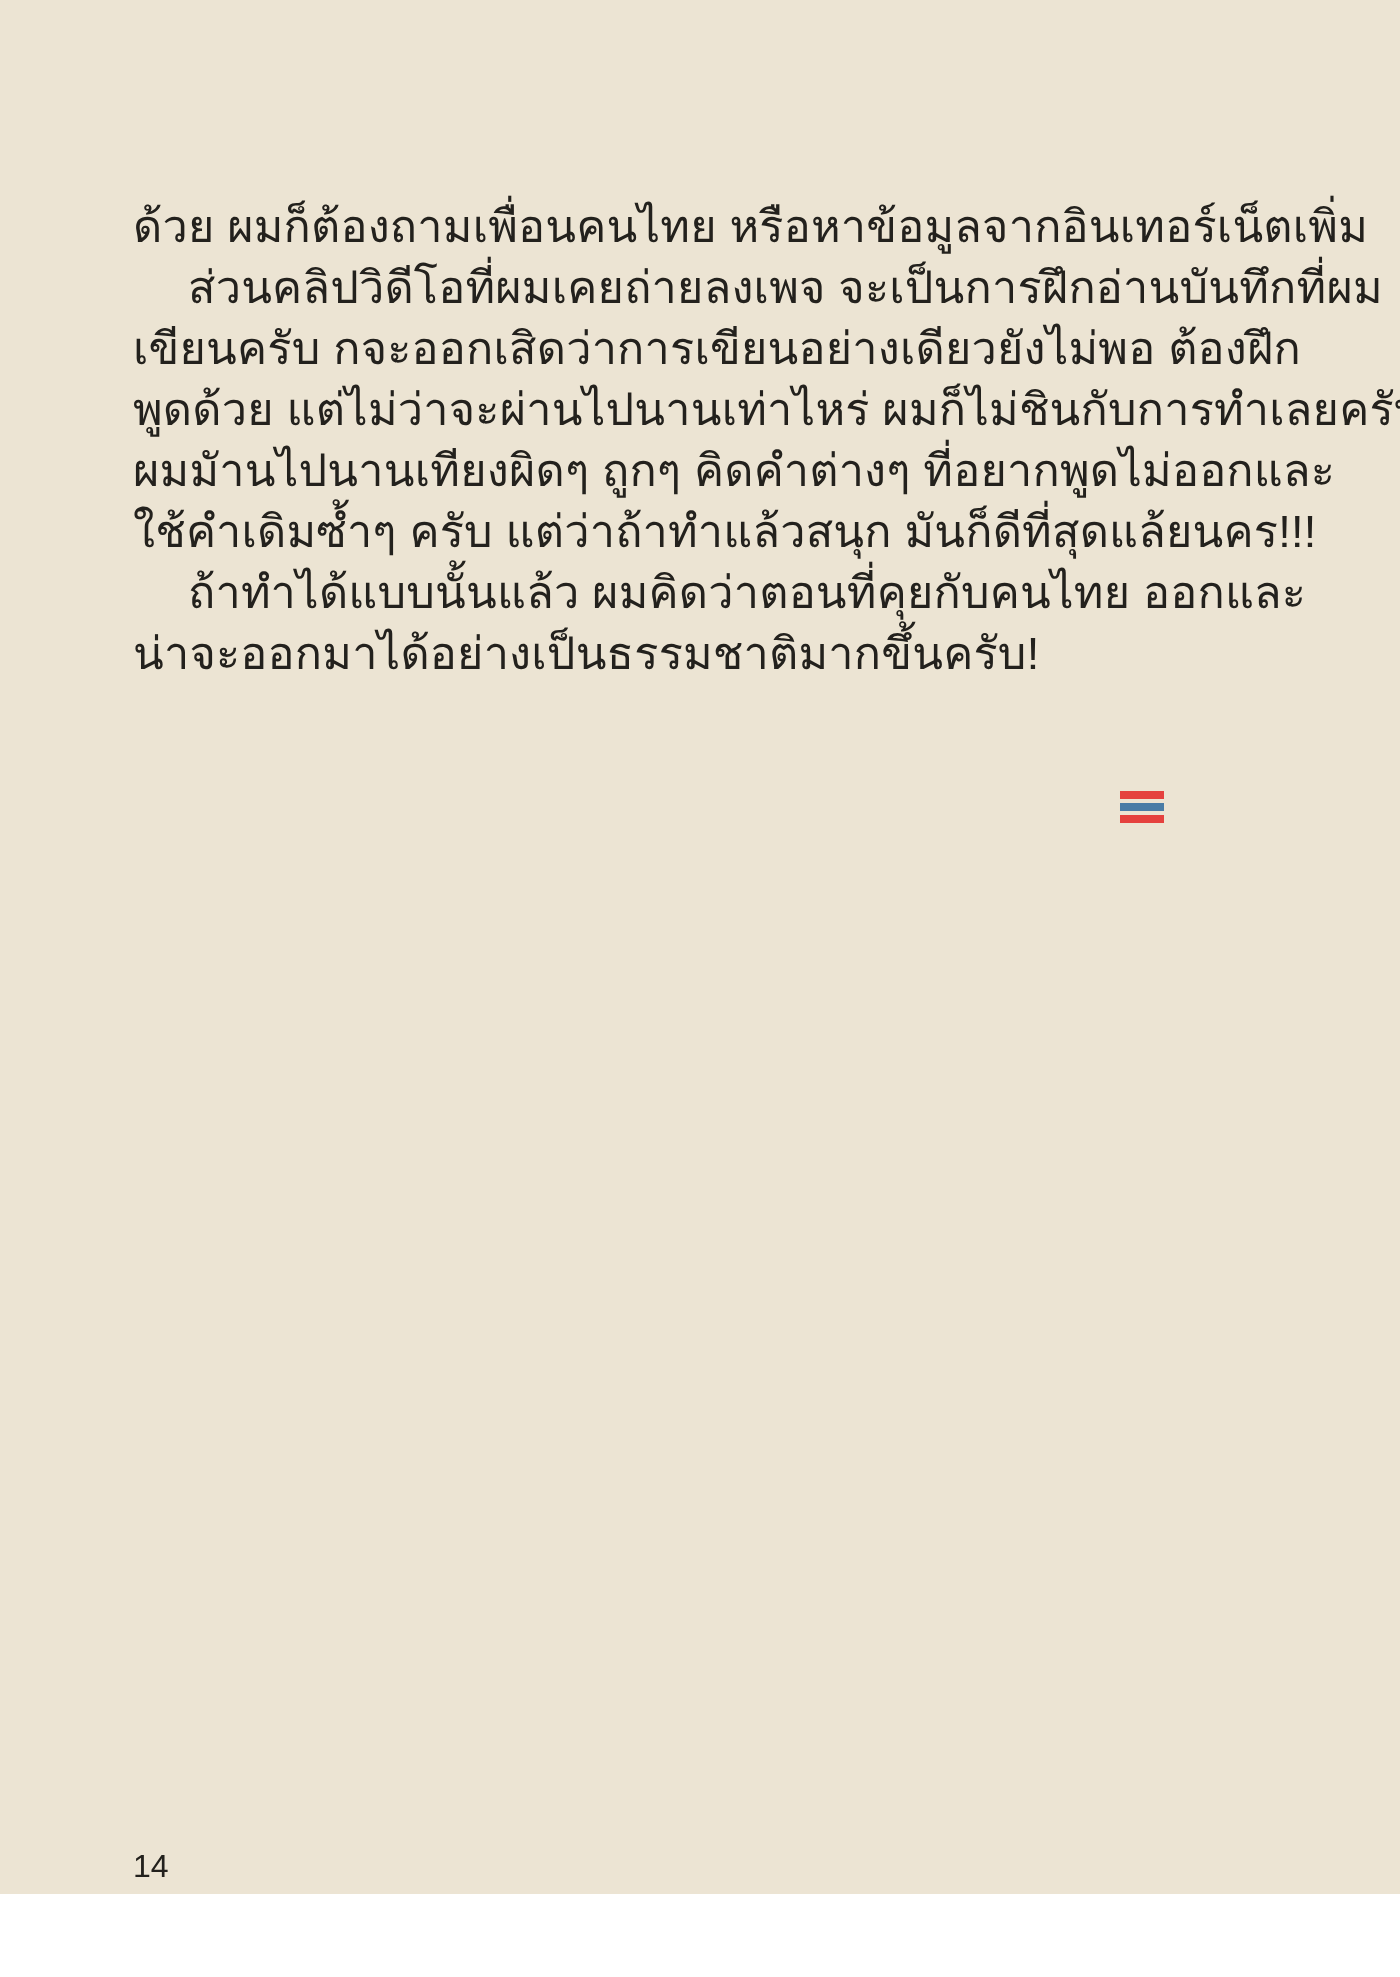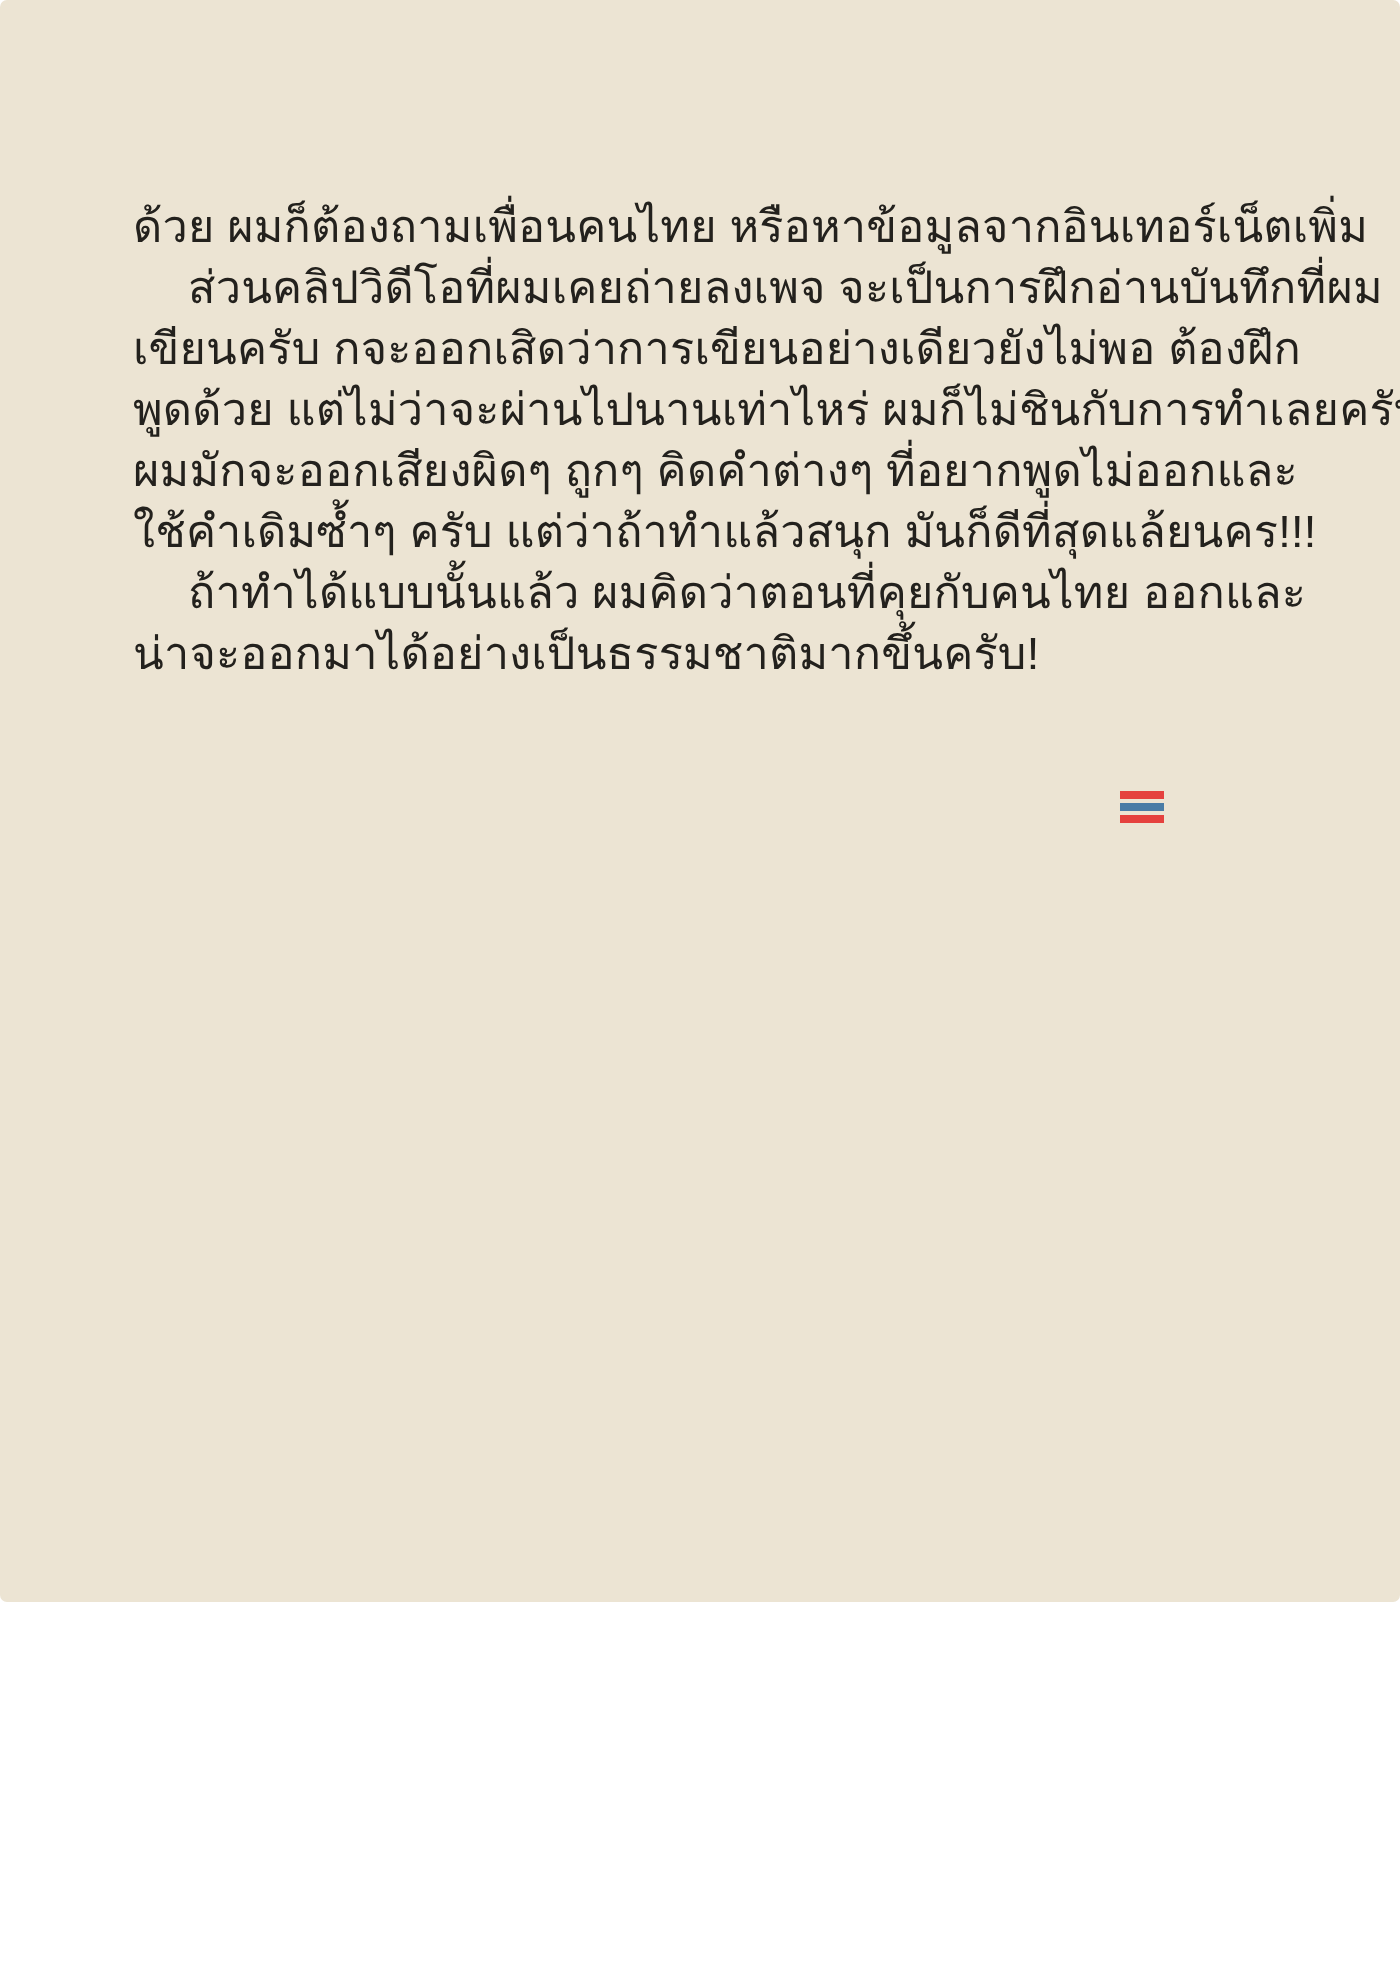--- a/index.html
+++ b/index.html
@@ -2,24 +2,23 @@
 <html lang="th"><head>
 <meta charset="utf-8">
 <style>
   html, body {
     margin: 0;
     padding: 0;
   }
   .page {
     position: relative;
     width: 1400px;
-    height: 1602px;
+    height: 1894px;
     font-family: "Liberation Sans", "DejaVu Sans", sans-serif;
     overflow: hidden;
-    border-radius: 7px;
   }
   .text-block {
     position: absolute;
     left: 133px;
     top: 196px;
     width: 1035px;
     font-size: 45px;
     line-height: 61px;
     letter-spacing: 0.2px;
   }
@@ -55,21 +54,21 @@
 </head>
 <body>
 
 <div class="page" style="background: rgb(236, 228, 211); color: rgb(35, 33, 29);">
 
   <div class="text-block">
       <div class="line">ด้วย ผมก็ต้องถามเพื่อนคนไทย หรือหาข้อมูลจากอินเทอร์เน็ตเพิ่ม</div>
       <div class="line indent">ส่วนคลิปวิดีโอที่ผมเคยถ่ายลงเพจ จะเป็นการฝึกอ่านบันทึกที่ผม</div>
       <div class="line">เขียนครับ กจะออกเสิดว่าการเขียนอย่างเดียวยังไม่พอ ต้องฝึก</div>
       <div class="line">พูดด้วย แต่ไม่ว่าจะผ่านไปนานเท่าไหร่ ผมก็ไม่ชินกับการทำเลยครับ</div>
-      <div class="line">ผมมักจะออกเสียงผิดๆ ถูกๆ คิดคำต่างๆ ที่อยากพูดไม่ออกและ</div>
+      <div class="line">ผมมัานไปนานเทียงผิดๆ ถูกๆ คิดคำต่างๆ ที่อยากพูดไม่ออกและ</div>
       <div class="line">ใช้คำเดิมซ้ำๆ ครับ แต่ว่าถ้าทำแล้วสนุก มันก็ดีที่สุดแล้ยนคร!!!</div>
       <div class="line indent">ถ้าทำได้แบบนั้นแล้ว ผมคิดว่าตอนที่คุยกับคนไทย ออกและ</div>
       <div class="line">น่าจะออกมาได้อย่างเป็นธรรมชาติมากขึ้นครับ!</div>
     </div>
 
   <div class="flag-divider">
       <div class="stripe" style="background: rgb(229, 65, 62);"></div>
       <div class="stripe" style="background: rgb(74, 124, 166);"></div>
       <div class="stripe" style="background: rgb(229, 65, 62);"></div>
     </div>

